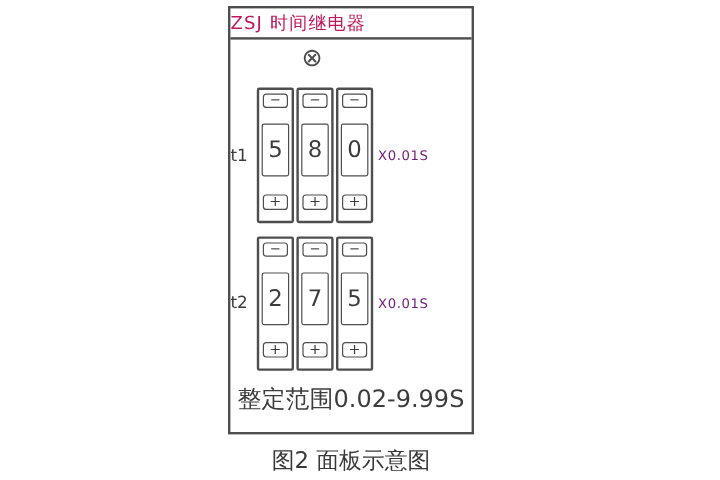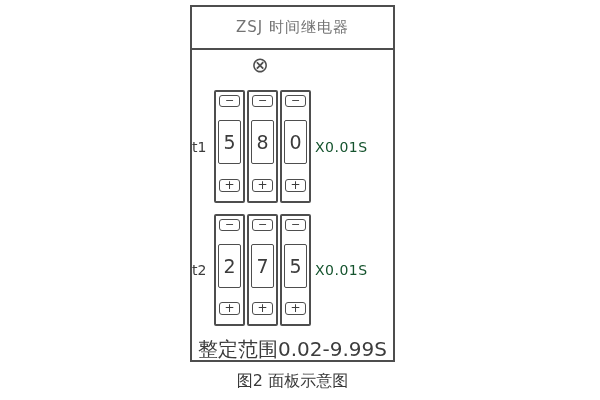--- a/index.html
+++ b/index.html
@@ -7,23 +7,23 @@
   body { font-family: "DejaVu Sans", "Liberation Sans", sans-serif; color: #3d3d3d; }
 
   .page { position: relative; width: 600px; height: 400px; background: #ffffff; }
 
   .panel {
     position: absolute; left: 190px; top: 5px; width: 205px; height: 357px;
     border: 2px solid #4e4e4e; background: #ffffff;
   }
 
   .title-bar {
-    height: 43px; border-bottom: 2px solid #4e4e4e;
-    display: flex; align-items: center; justify-content: center;
-    font-size: 15px; letter-spacing: 1px; color: #737373;
+    height: 26px; border-bottom: 2px solid #4e4e4e;
+    display: flex; align-items: center; 
+    font-size: 15px; letter-spacing: 1px; color: #be185d;
   }
 
   .panel-body { position: relative; width: 100%; height: 313px; }
 
   .lamp {
     position: absolute; left: 54px; top: 5px; width: 28px;
     text-align: center; font-size: 21px; line-height: 21px; color: #4e4e4e;
   }
 
   .row { position: absolute; left: 0; width: 100%; display: flex; align-items: center; }
@@ -50,30 +50,30 @@
   .btn-minus { margin-top: 3px; height: 12px; font-size: 11px; line-height: 10px; }
   .btn-plus  { margin-top: auto; margin-bottom: 9px; height: 13px; font-size: 12px; line-height: 11px; }
 
   .digit {
     margin-top: 13px; width: 23px; height: 44px;
     border: 1px solid #4e4e4e; border-radius: 2px;
     display: flex; align-items: center; justify-content: center;
     font-size: 19px; color: #3c3c3c; background: #ffffff; flex: 0 0 auto;
   }
 
-  .mult { margin-left: 4px; font-size: 14px; letter-spacing: 0.5px; color: #14532d; flex: 0 0 auto; }
+  .mult { margin-left: 4px; font-size: 11px; letter-spacing: 0.5px; color: #701a75; flex: 0 0 auto; }
 
   .range-text {
     position: absolute; left: 0; top: 286px; width: 100%;
     text-align: center; font-size: 20px; color: #3c3c3c;
   }
 
   .caption {
     position: absolute; left: 190px; top: 371px; width: 205px;
-    text-align: center; font-size: 16px; color: #383838;
+    text-align: center; font-size: 19px; color: #383838;
   }
 </style>
 </head>
 <body>
 
 <div class="page">
   <div class="panel">
 
     <div class="title-bar">
       <span>ZSJ 时间继电器</span>

